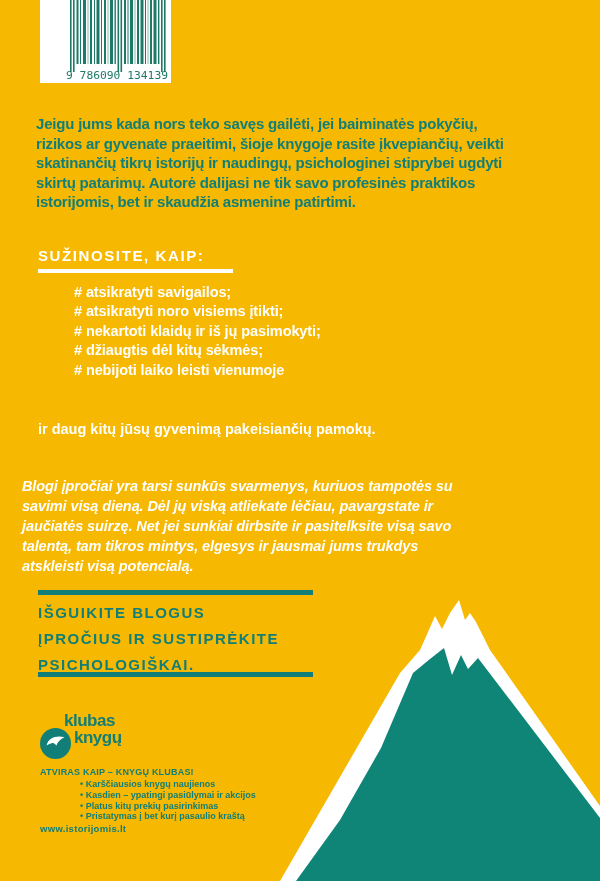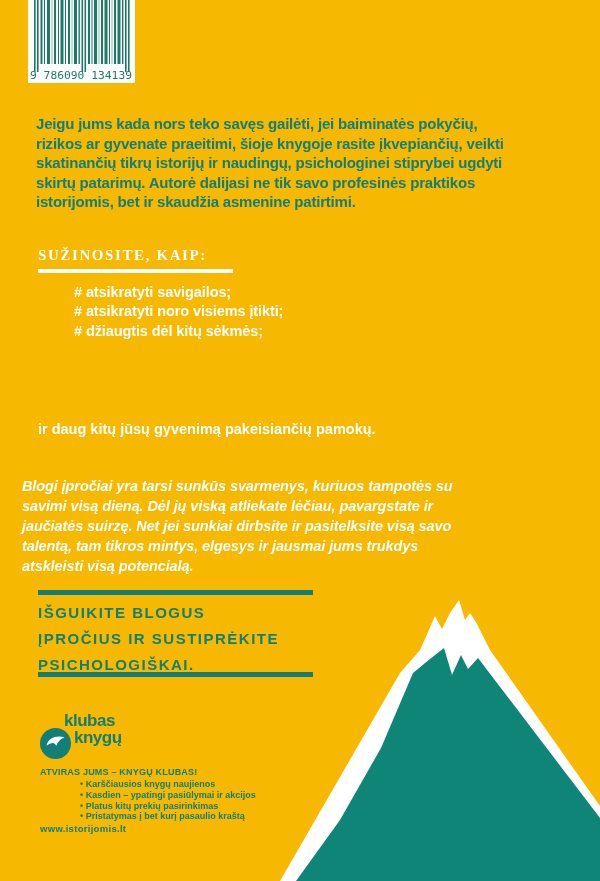--- a/index.html
+++ b/index.html
@@ -6,42 +6,42 @@
   .page{
     position:relative;
     width:600px;height:881px;
     background:var(--background,#F6B800);
     overflow:hidden;
     font-family:"Liberation Sans",sans-serif;
   }
   .abs{position:absolute;}
 
   
-  .barcode-box{left:28px;top:0;width:107px;height:83px;background:var(--white,#fff);}
+  .barcode-box{left:40px;top:0;width:107px;height:83px;background:var(--white,#fff);padding-left:24px;}
   .bar{fill:var(--barcode_bar,#1E7A68);}
   .bar.light{fill:var(--barcode_bar_light,#86BCA9);}
   .barcode-digits{
     font-family:"DejaVu Sans Mono",monospace;
     font-size:11px;fill:var(--barcode_bar,#1E7A68);
   }
 
   
   .intro{
     left:36px;top:114px;width:556px;
     color:var(--teal,#117E77);
     font-size:15px;font-weight:bold;line-height:19.5px;
     letter-spacing:-0.2px;white-space:pre-line;
   }
 
   
   .section-heading{
     color:var(--white,#fff);
     font-size:15px;font-weight:bold;letter-spacing:1.6px;
   }
-  .checklist-heading{left:38px;top:247px;font-family:Liberation Serif, serif;}
+  .checklist-heading{left:38px;top:247px;}
   .heading-underline{left:38px;top:269px;width:195px;height:4px;background:var(--white,#fff);}
   .checklist{left:38px;top:283px;}
   .checklist-item{
     color:var(--white,#fff);
     font-size:14.5px;font-weight:bold;line-height:19.4px;
     letter-spacing:-0.1px;white-space:nowrap;margin-left:36px;
   }
   .checklist-closing{
     left:38px;top:421px;
     color:var(--white,#fff);
@@ -143,21 +143,23 @@
 skatinančių tikrų istorijų ir naudingų, psichologinei stiprybei ugdyti
 skirtų patarimų. Autorė dalijasi ne tik savo profesinės praktikos
 istorijomis, bet ir skaudžia asmenine patirtimi.</div>
 
   <div class="abs section-heading checklist-heading">SUŽINOSITE, KAIP:</div>
   <div class="abs heading-underline"></div>
 
   <div class="abs checklist">
     <div class="checklist-item"># atsikratyti savigailos;</div>
     <div class="checklist-item"># atsikratyti noro visiems įtikti;</div>
+    <div class="checklist-item"># nekartoti klaidų ir iš jų pasimokyti;</div>
     <div class="checklist-item"># džiaugtis dėl kitų sėkmės;</div>
+    <div class="checklist-item"># nebijoti laiko leisti vienumoje</div>
   </div>
   <div class="abs checklist-closing">ir daug kitų jūsų gyvenimą pakeisiančių pamokų.</div>
 
   <div class="abs quote">Blogi įpročiai yra tarsi sunkūs svarmenys, kuriuos tampotės su
 savimi visą dieną. Dėl jų viską atliekate lėčiau, pavargstate ir
 jaučiatės suirzę. Net jei sunkiai dirbsite ir pasitelksite visą savo
 talentą, tam tikros mintys, elgesys ir jausmai jums trukdys
 atskleisti visą potencialą.</div>
 
   <div class="abs slogan-rule slogan-rule-top"></div>
@@ -172,21 +174,21 @@
   </svg>
 
   <div class="abs logo-circle">
     <svg width="31" height="31" viewBox="0 0 31 31">
       <path fill="#FFFFFF" d="M6.5 17.5 C8.5 10.5, 15 7.2, 24.5 9.2 C20.5 11.2, 17.5 13.5, 16.3 17.8 C15 15.2, 13.5 14.6, 11.5 15.2 C9.6 15.7, 8 16.5, 6.5 17.5 Z"></path>
     </svg>
   </div>
   <div class="abs logo-word logo-word-1">knygų</div>
   <div class="abs logo-word logo-word-2">klubas</div>
 
-  <div class="abs pub-tagline">ATVIRAS JUMS – KNYGŲ KLUBAS!</div>
+  <div class="abs pub-tagline">ATVIRAS KAIP – KNYGŲ KLUBAS!</div>
   <div class="abs pub-benefits">
     <div class="pub-benefit">• Karščiausios knygų naujienos</div>
     <div class="pub-benefit">• Kasdien – ypatingi pasiūlymai ir akcijos</div>
     <div class="pub-benefit">• Platus kitų prekių pasirinkimas</div>
     <div class="pub-benefit">• Pristatymas į bet kurį pasaulio kraštą</div>
   </div>
   <div class="abs pub-website">www.istorijomis.lt</div>
 
 </div>
 

